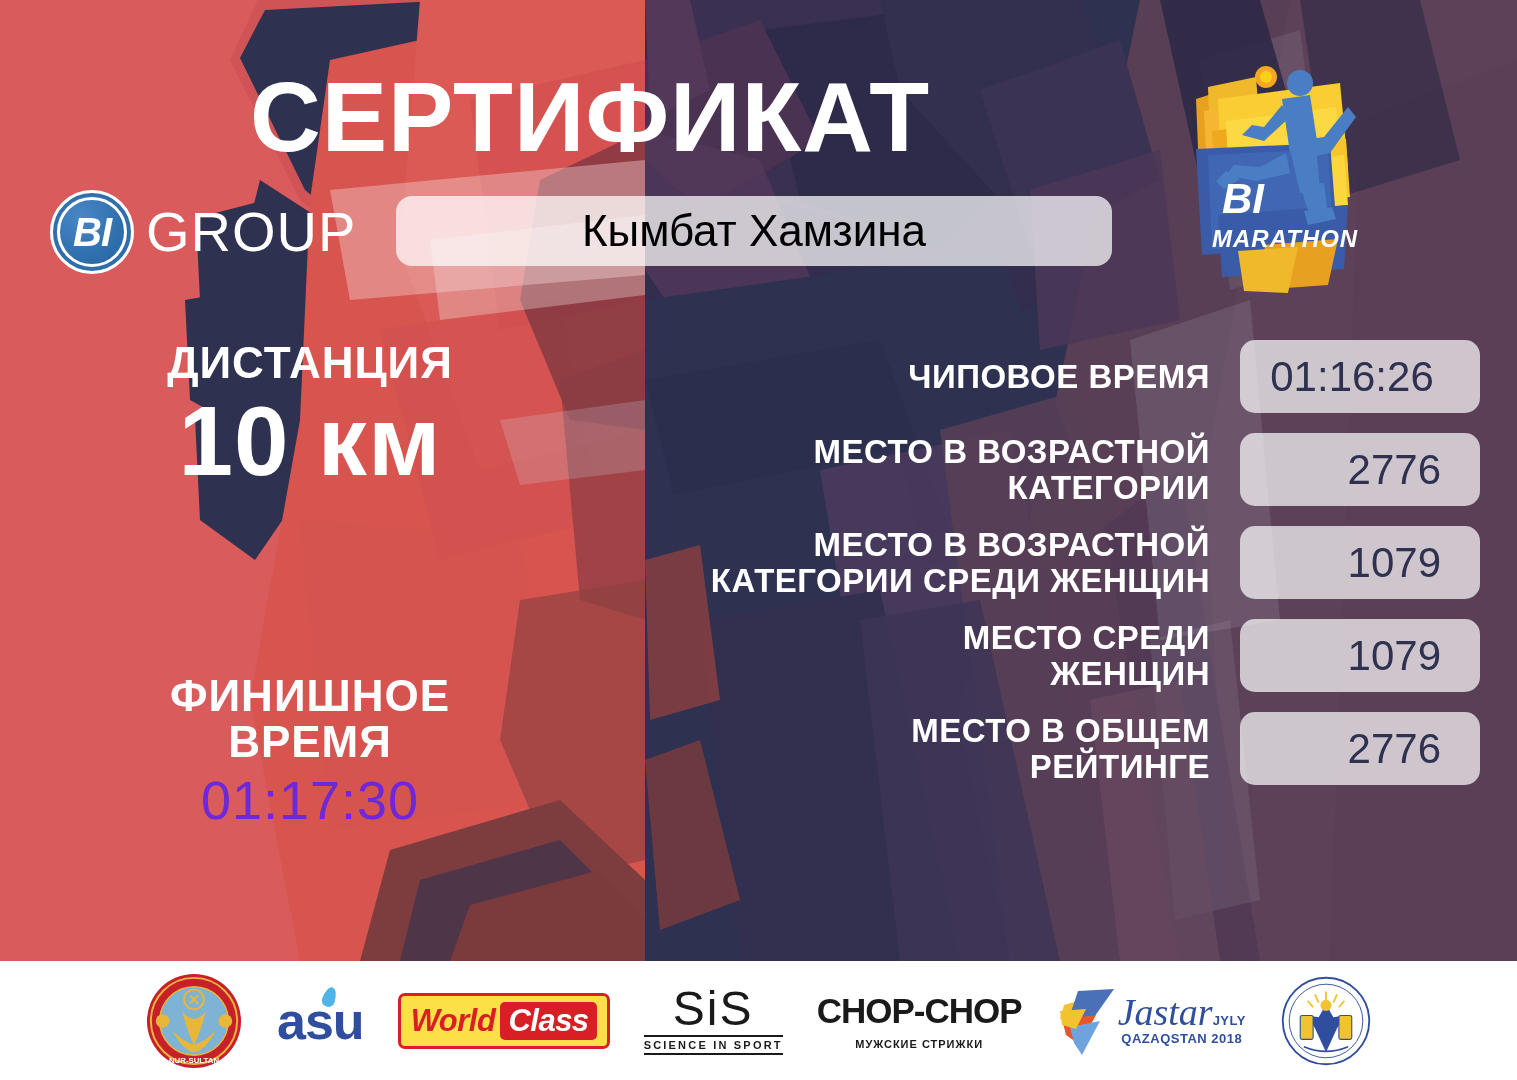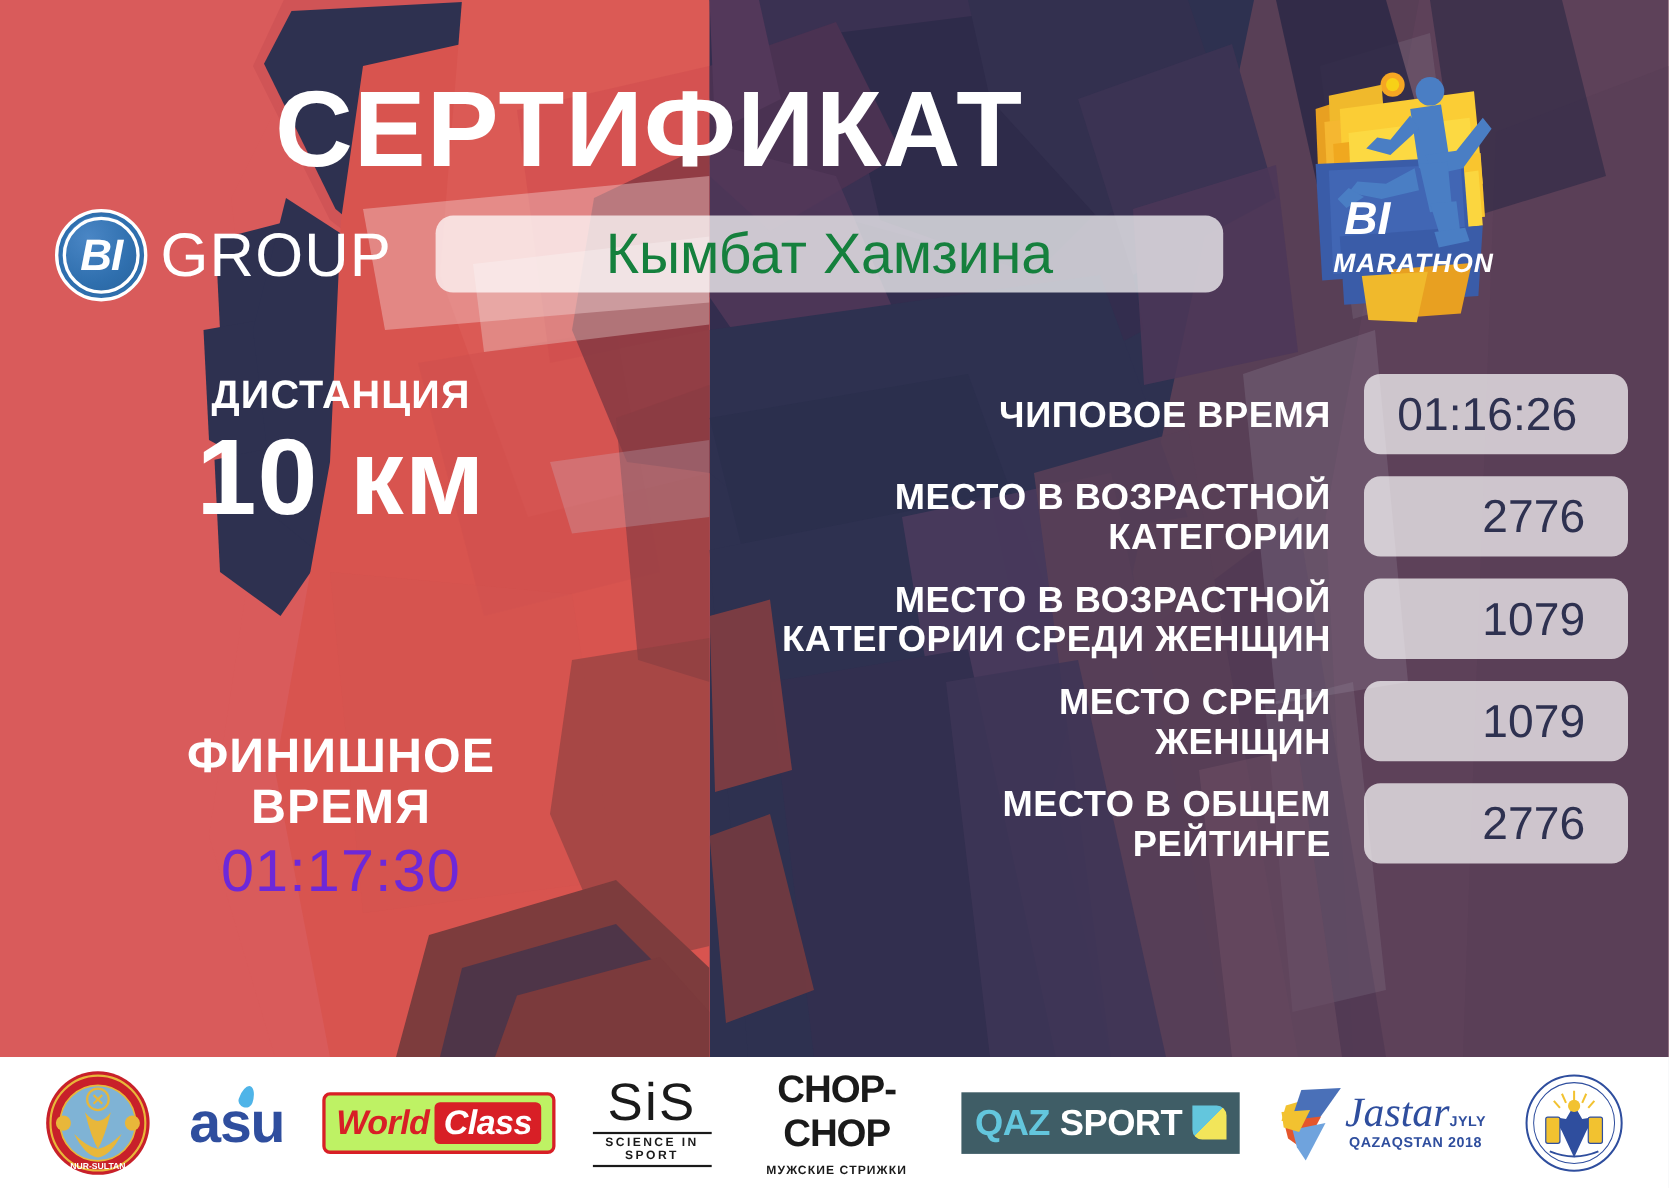--- a/index.html
+++ b/index.html
@@ -78,31 +78,31 @@
   
   .name-plate {
     position:absolute;
     left:396px; top:196px;
     width:716px; height:70px;
     border-radius:16px;
     background:rgba(255,255,255,0.72);
     display:flex; align-items:center; justify-content:center;
   }
   .name-plate-text {
-    font-size:52px; color:#15803d; font-weight:400;
+    font-size:44px; color:#000000; font-weight:400;
     white-space:nowrap;
   }
 
   
   .left-col { position:absolute; left:55px; top:340px; width:510px; text-align:center; }
   .lc-label {
     color:#ffffff; font-weight:bold; line-height:1.05;
     letter-spacing:1px;
   }
-  .lc-dist-label { font-size:36px; }
+  .lc-dist-label { font-size:44px; }
   .lc-dist-value { font-size:98px; font-weight:bold; color:#ffffff; line-height:1.05; letter-spacing:1px; margin-top:4px;}
   .lc-finish { margin-top:180px; }
   .lc-finish-label { font-size:44px; }
   .lc-finish-value { font-size:54px; font-weight:normal; color:#6d28d9; line-height:1.1; margin-top:6px; letter-spacing:1px;}
 
   
   .stats { position:absolute; left:520px; top:340px; width:960px; }
   .stat-row {
     display:flex; align-items:center; justify-content:flex-end;
     margin-bottom:20px;
@@ -154,21 +154,21 @@
     position:absolute; left:46px; top:-4px;
     width:13px; height:20px; background:#4fb4e8;
     border-radius:50% 50% 50% 50% / 70% 70% 30% 30%;
     transform:rotate(18deg);
   }
 
   
   .sp-wc {
     border:3px solid #d81f26; border-radius:7px;
     padding:6px 10px; display:flex; align-items:center; gap:5px;
-    background:#bef264;
+    background:#fde047;
   }
   .wc-world { color:#d81f26; font-size:31px; font-weight:bold; font-style:italic; letter-spacing:-0.5px;}
   .wc-class {
     background:#d81f26; color:#ffffff; font-size:31px; font-weight:bold;
     font-style:italic; padding:1px 8px; border-radius:5px; letter-spacing:-0.5px;
   }
 
   
   .sp-sis { text-align:center; }
   .sis-main { font-size:48px; font-weight:normal; color:#1a1a1a; letter-spacing:2px; line-height:0.95; }
@@ -439,27 +439,20 @@
       </div>
     </div>
 
     <div class="sp">
       <div class="sp-chop">
         <div class="chop-main">CHOP-CHOP</div>
         <div class="chop-sub">МУЖСКИЕ СТРИЖКИ</div>
       </div>
     </div>
 
-    <div class="sp">
-      <div class="sp-qaz">
-        <span class="qaz-a">QAZ</span>
-        <span class="qaz-b">SPORT</span>
-        <span class="qaz-sq"></span>
-      </div>
-    </div>
 
     <div class="sp">
       <svg width="62" height="72" viewBox="0 0 62 72" xmlns="http://www.w3.org/2000/svg">
         <polygon points="8,20 56,6 30,34 4,34" fill="#f2c230"></polygon>
         <polygon points="22,6 58,4 34,38 14,30" fill="#4a70b8"></polygon>
         <polygon points="6,34 40,30 24,60 10,50" fill="#e4562c"></polygon>
         <polygon points="14,42 44,36 26,70 18,58" fill="#6fa3dd"></polygon>
         <polygon points="4,26 30,24 20,44 6,40" fill="#f2c230"></polygon>
       </svg>
       <div class="jastar-txt">

